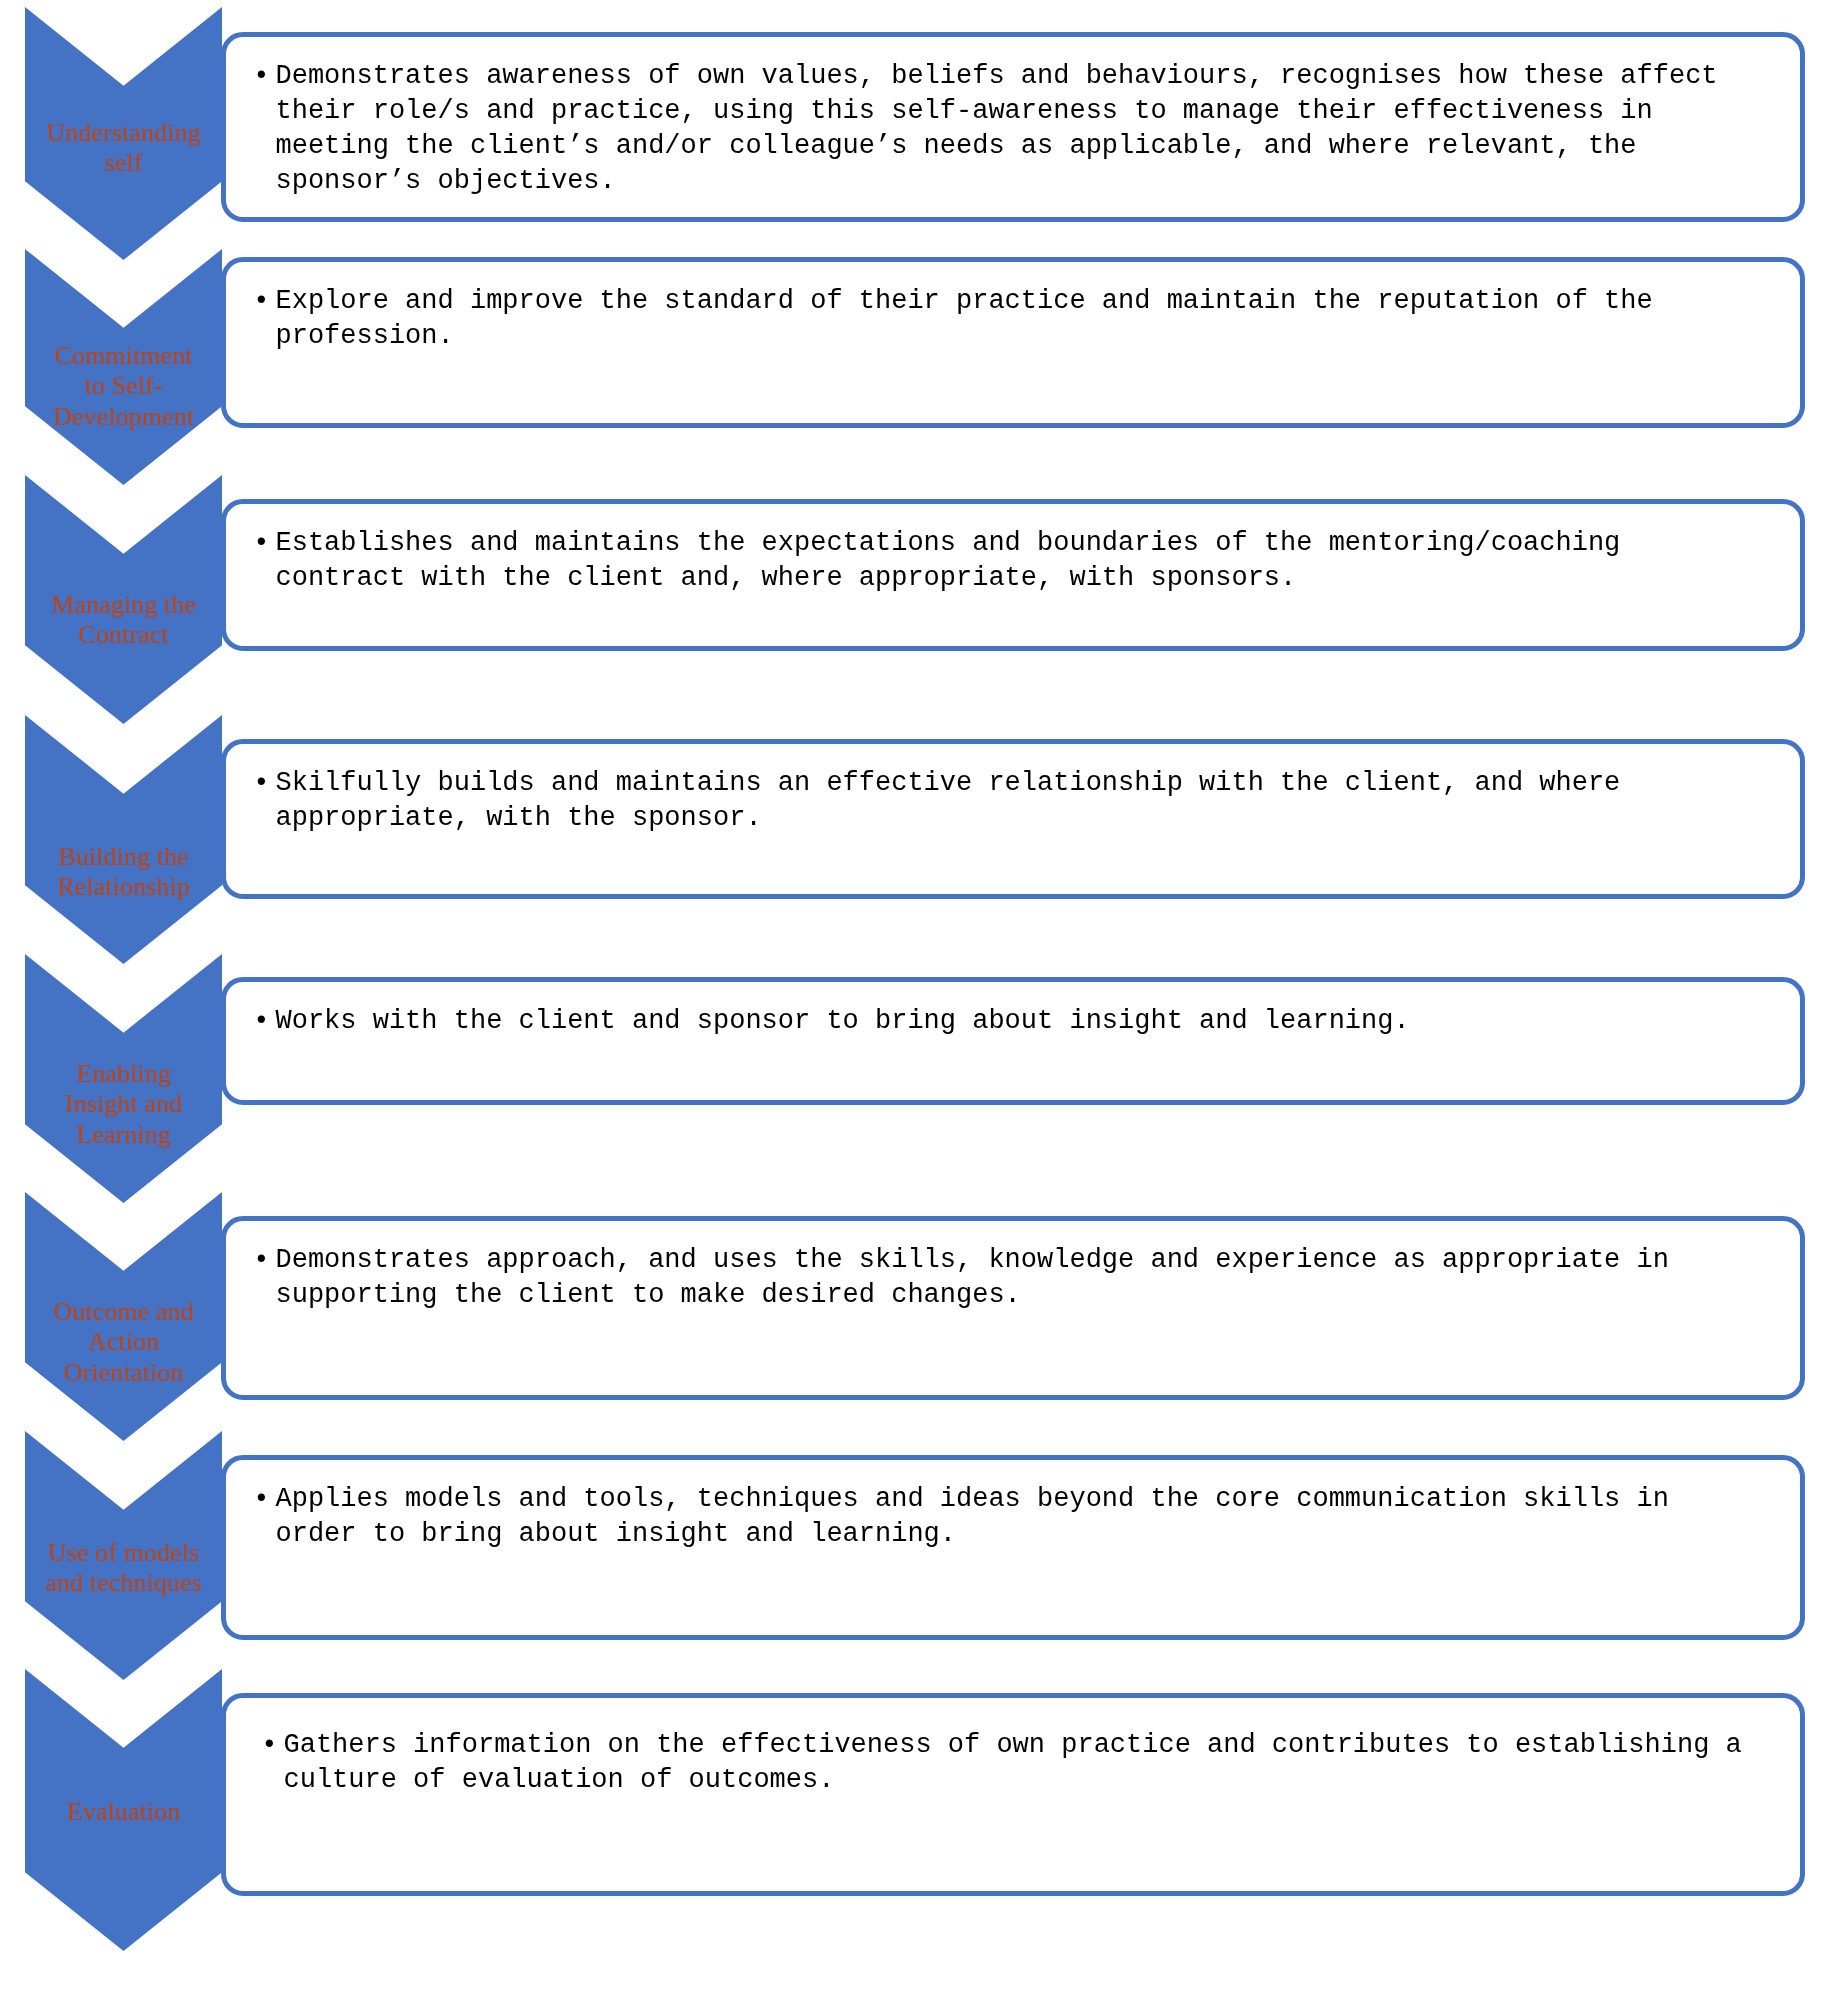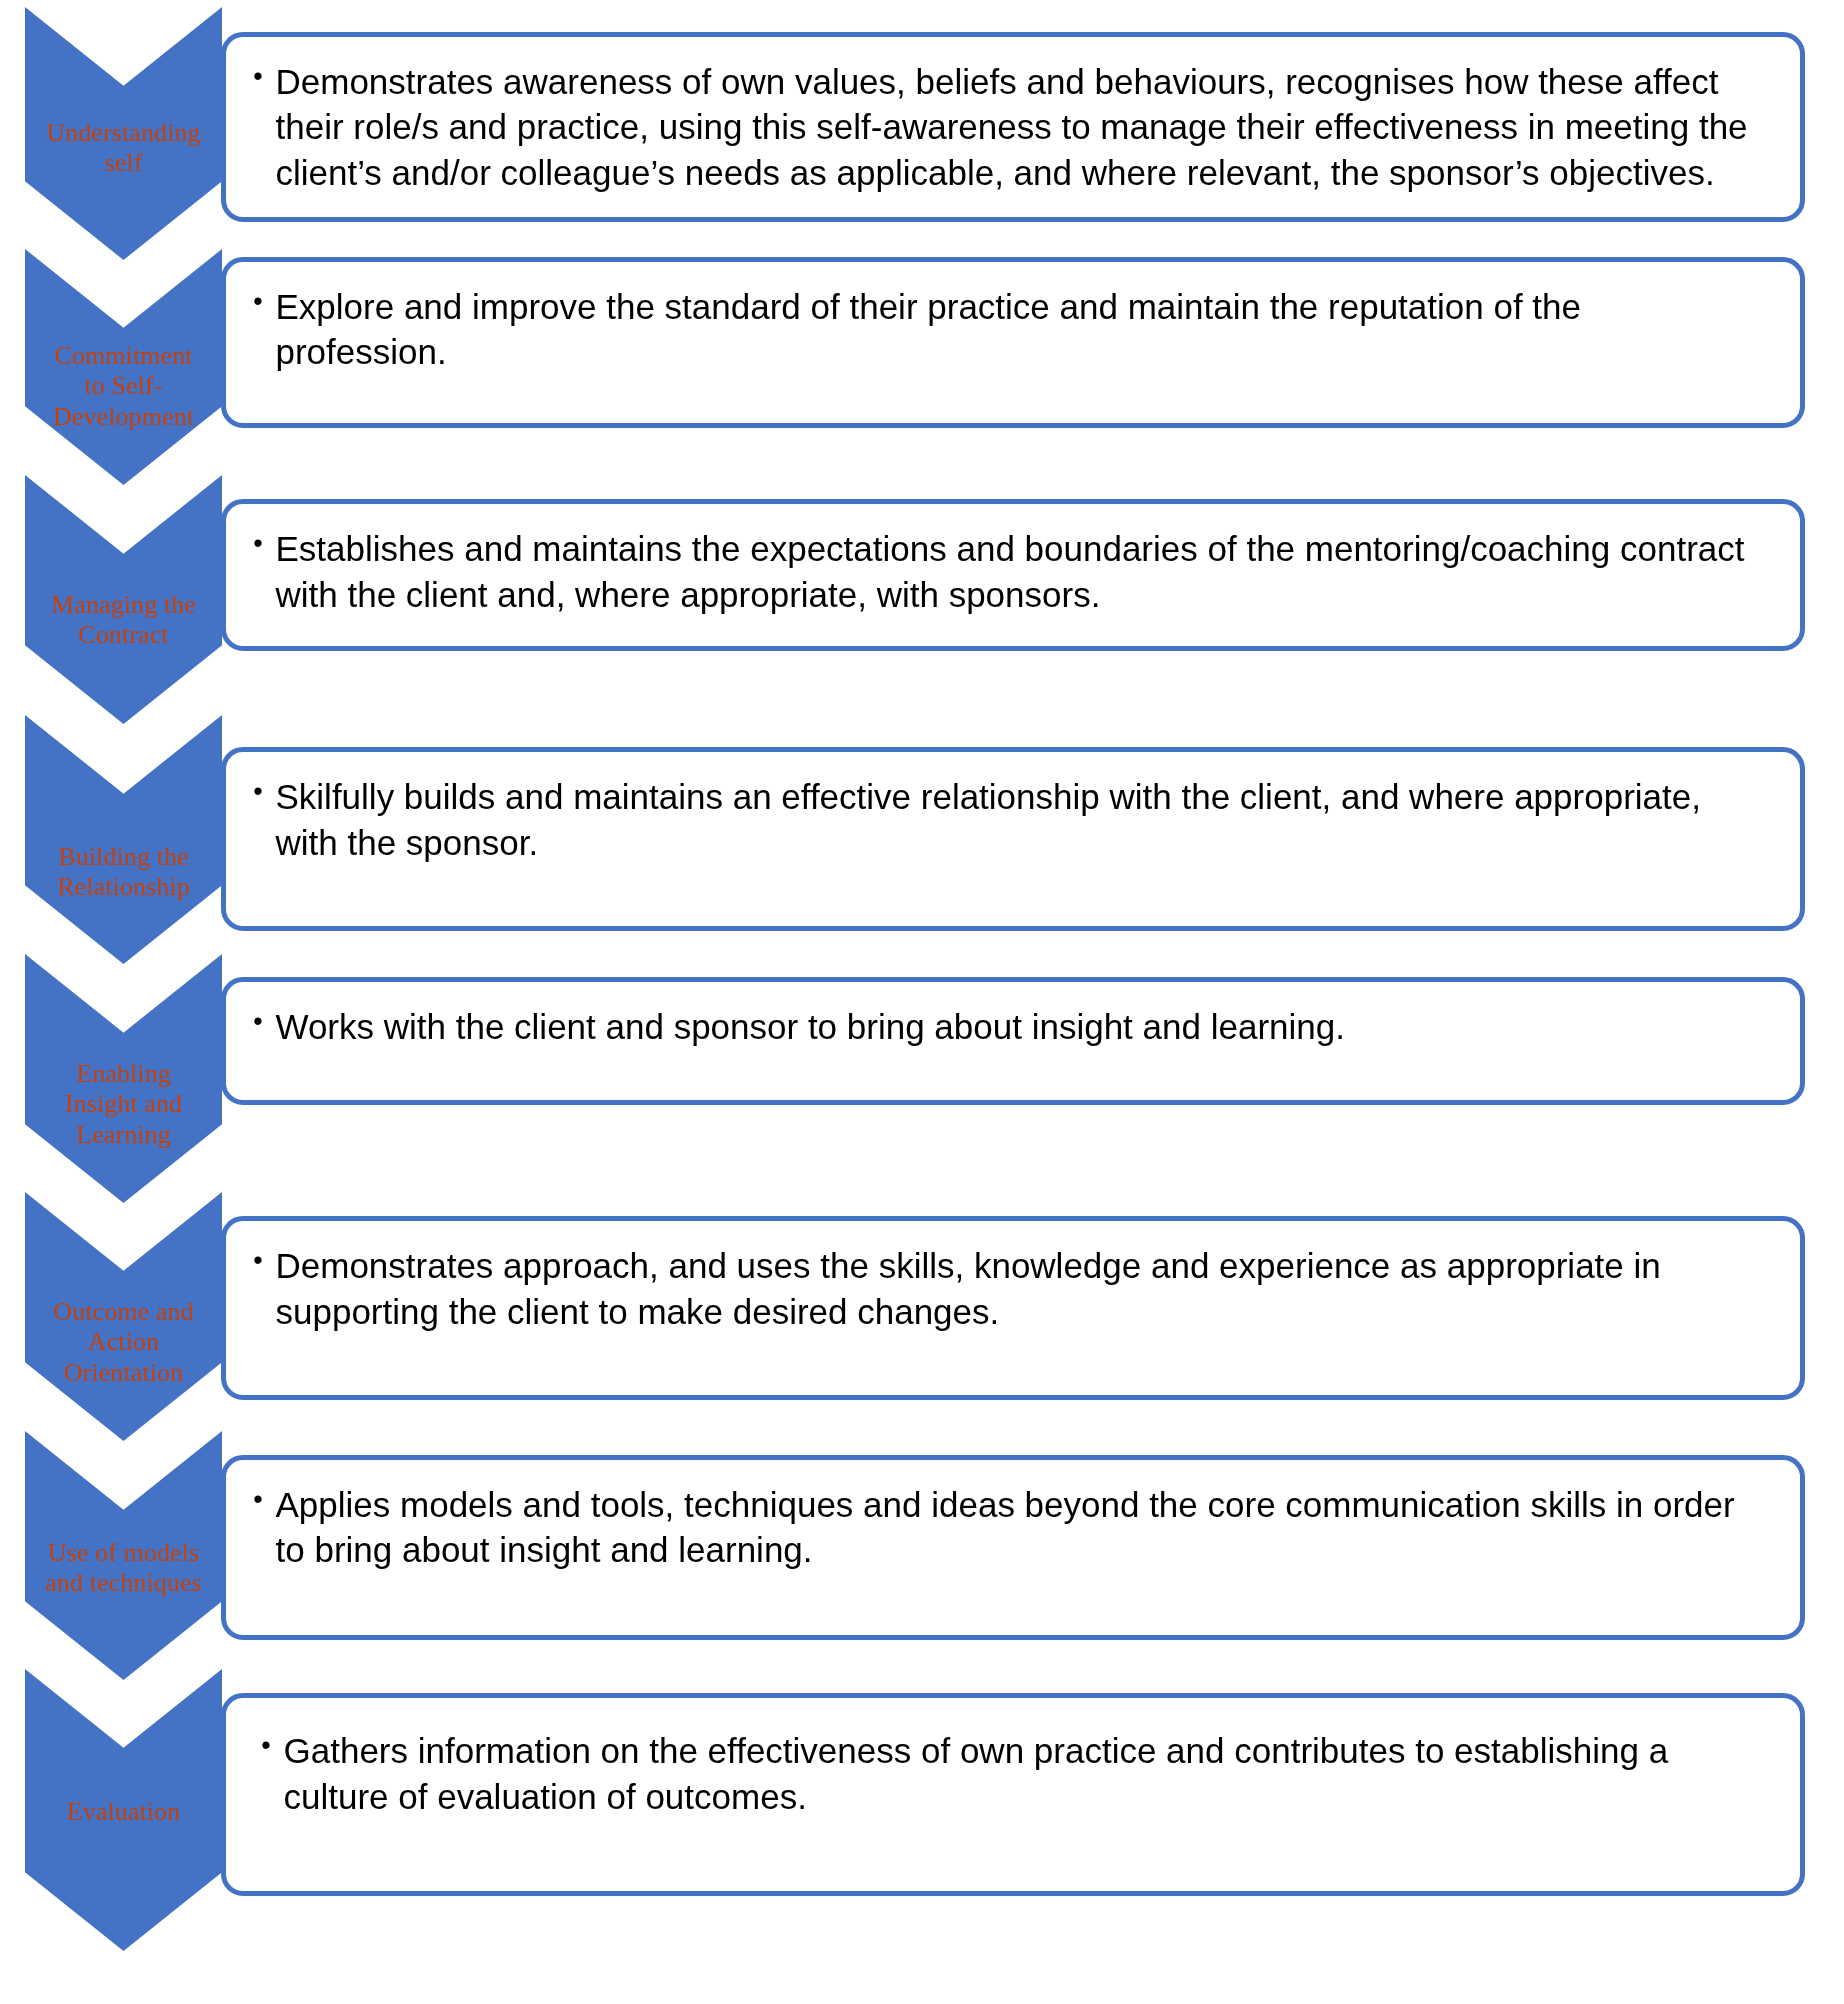--- a/index.html
+++ b/index.html
@@ -65,23 +65,23 @@
   }
   .bullet-list {
     margin: 0;
     padding: 0;
     list-style: none;
   }
   .bullet-item {
     position: relative;
     padding-left: 27.5px;
     color: #000000;
-    font-size: 35px;
+    font-size: 27px;
     line-height: 1.30;
-    font-family: Liberation Sans, sans-serif;
+    font-family: Liberation Mono, monospace;
   }
   .bullet-item::before {
     content: "\2022";
     position: absolute;
     left: 5.2px;
     top: 0;
     font-size: 27px;
     line-height: 1.30;
     color: #000000;
   }
@@ -134,21 +134,21 @@
       </div>
     </div>
     <div class="row" style="top: 715px; height: 249px;">
       <div class="chevron" style="height: 249px;">
         <svg viewBox="0 0 300 380" preserveAspectRatio="none">
           <polygon points="0,0 150,120 300,0 300,260 150,380 0,260" fill="#4472C4"></polygon>
         </svg>
       </div>
       <div class="chevron-label" style="left: 25px; top: 117px; margin-top: 10px;">Building the
 Relationship</div>
-      <div class="box" style="top: 32px; height: 184px;">
+      <div class="box" style="top: 24px; height: 160px;">
         <ul class="bullet-list" style="margin: 0px; padding: 22px 39px 0px 22px;">
           <li class="bullet-item">Skilfully builds and maintains an effective relationship with the client, and where appropriate, with the sponsor.</li>
         </ul>
       </div>
     </div>
     <div class="row" style="top: 954px; height: 249px;">
       <div class="chevron" style="height: 249px;">
         <svg viewBox="0 0 300 380" preserveAspectRatio="none">
           <polygon points="0,0 150,120 300,0 300,260 150,380 0,260" fill="#4472C4"></polygon>
         </svg>

